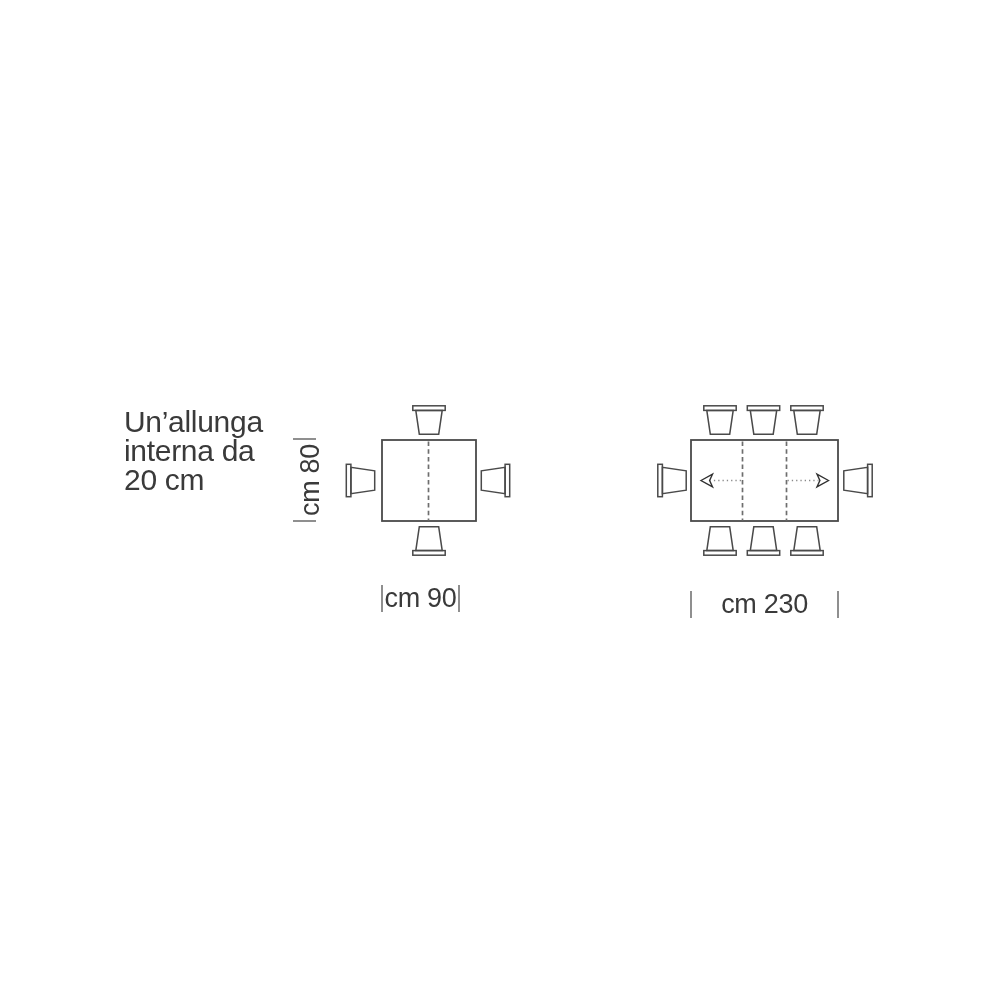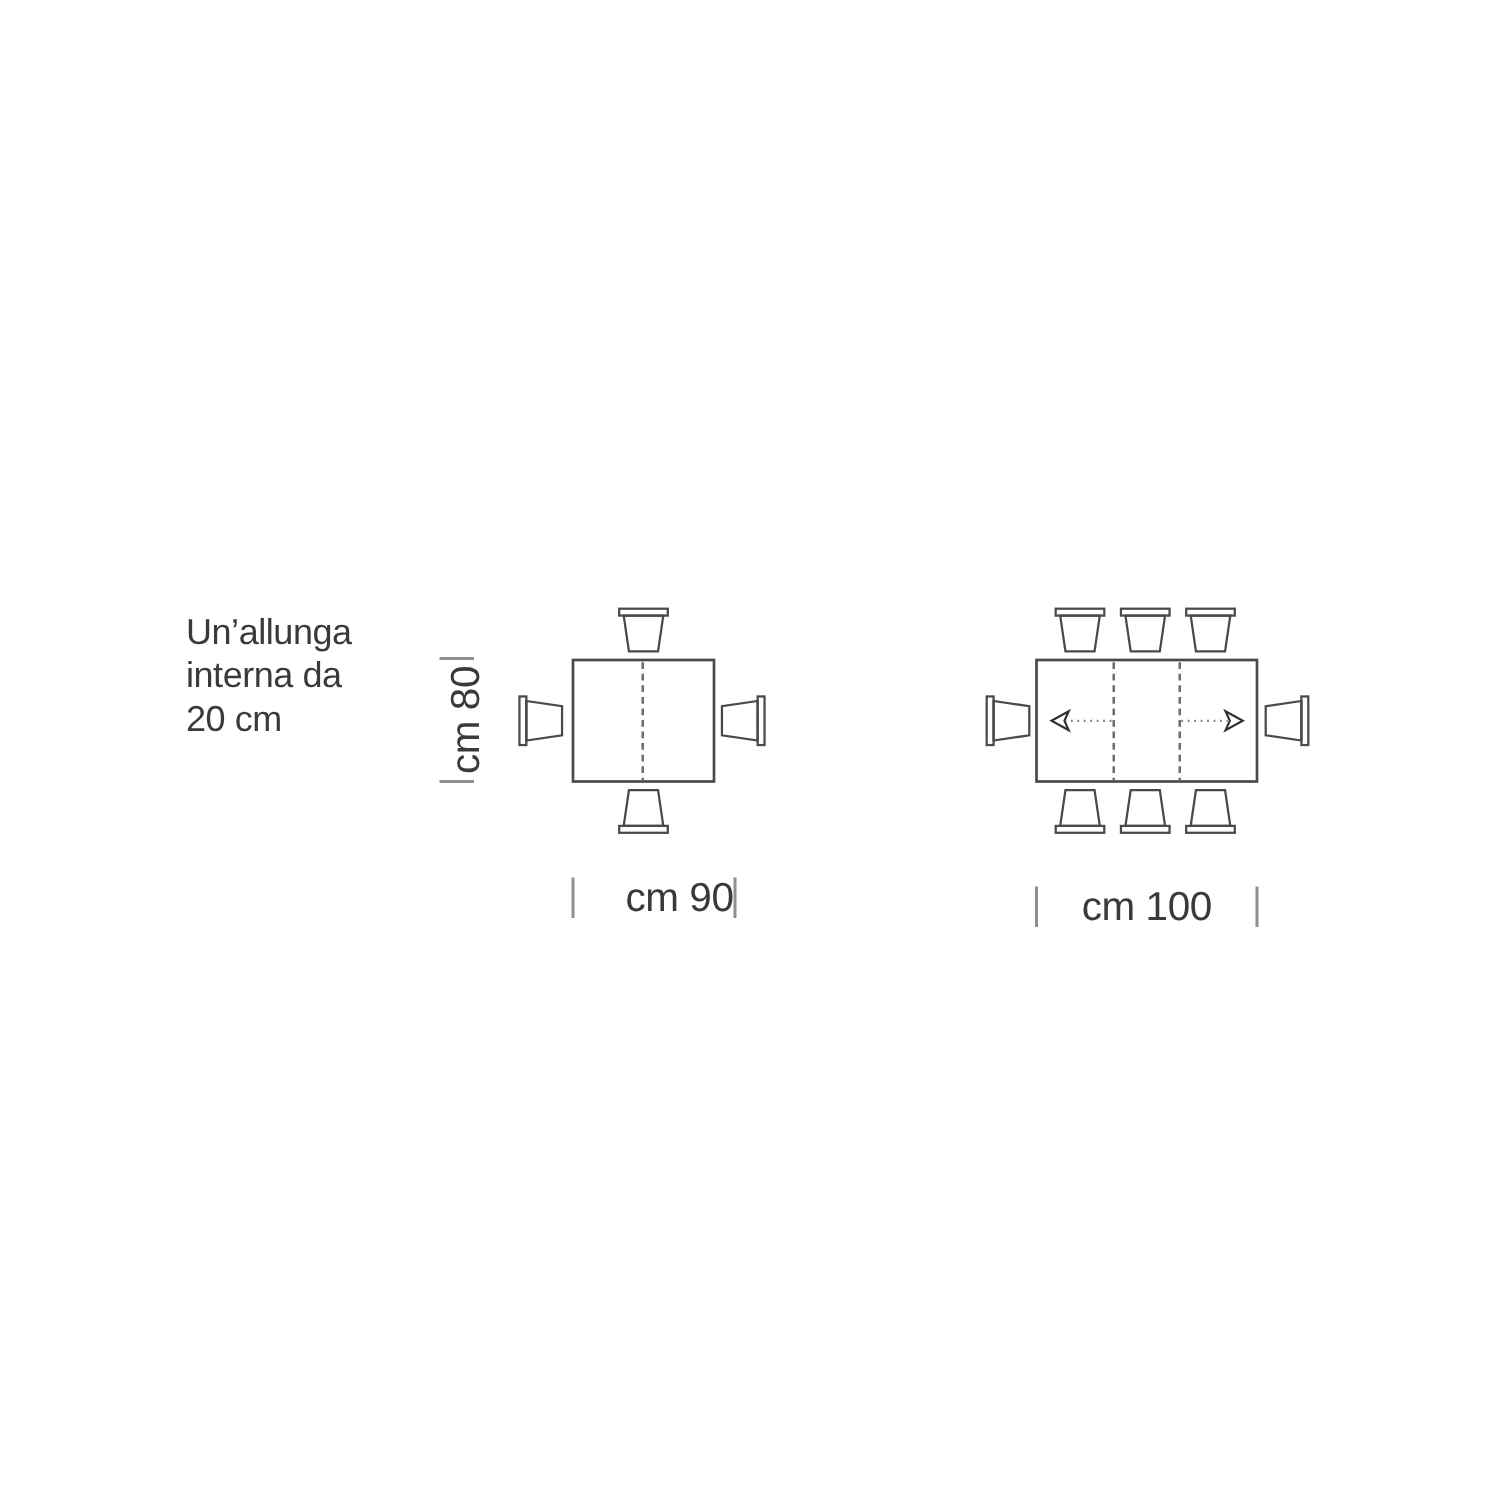--- a/index.html
+++ b/index.html
@@ -18,21 +18,21 @@
   }
   .plan {
     position: absolute;
     left: 0;
     top: 0;
   }
   .note {
     position: absolute;
     left: 124px;
     top: 407px;
-    font-size: 24px;
+    font-size: 30px;
     line-height: 29px;
     letter-spacing: -0.3px;
     color: #3a3a3a;
     white-space: nowrap;
   }
   .dim {
     position: absolute;
     box-sizing: border-box;
     display: flex;
     align-items: center;
@@ -41,23 +41,22 @@
     letter-spacing: -0.3px;
     color: #3a3a3a;
   }
   .dim-h {
     border-left: 2px solid #8f8f8f;
     border-right: 2px solid #8f8f8f;
   }
   .dim-h.cm90 {
     left: 381px;
     top: 585px;
-    width: 110px;
+    width: 79px;
     height: 27px;
-    justify-content: flex-end;
   }
   .dim-h.cm140 {
     left: 690px;
     top: 591px;
     width: 149px;
     height: 27px;
   }
   .dim-v {
     left: 293px;
     top: 438px;
@@ -128,16 +127,16 @@
 
   <div class="dim dim-v">
     <span class="rot">cm 80</span>
   </div>
 
   <div class="dim dim-h cm90">
     <span>cm 90</span>
   </div>
 
   <div class="dim dim-h cm140">
-    <span>cm 100</span>
+    <span>cm 230</span>
   </div>
 
 </div>
 
 </body></html>

